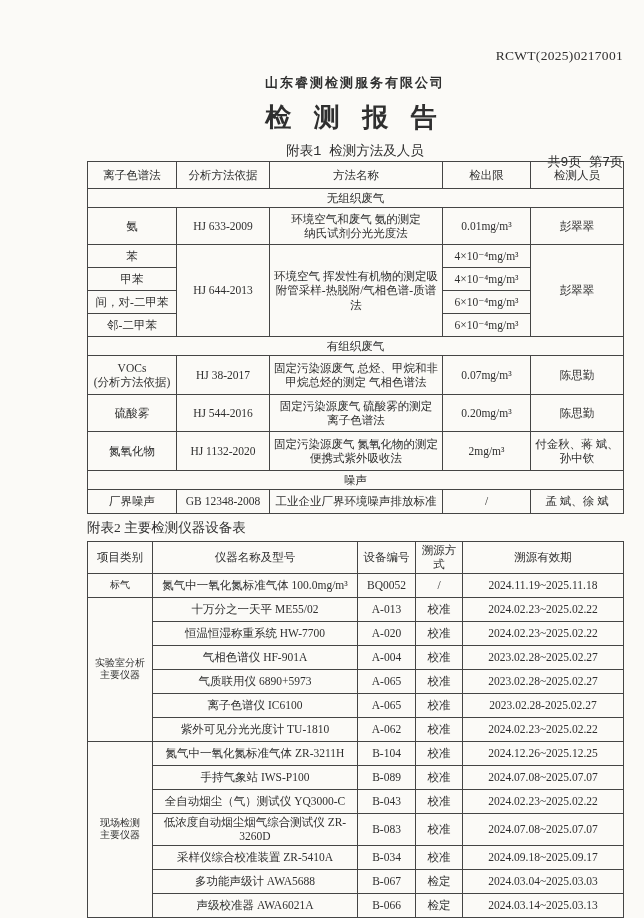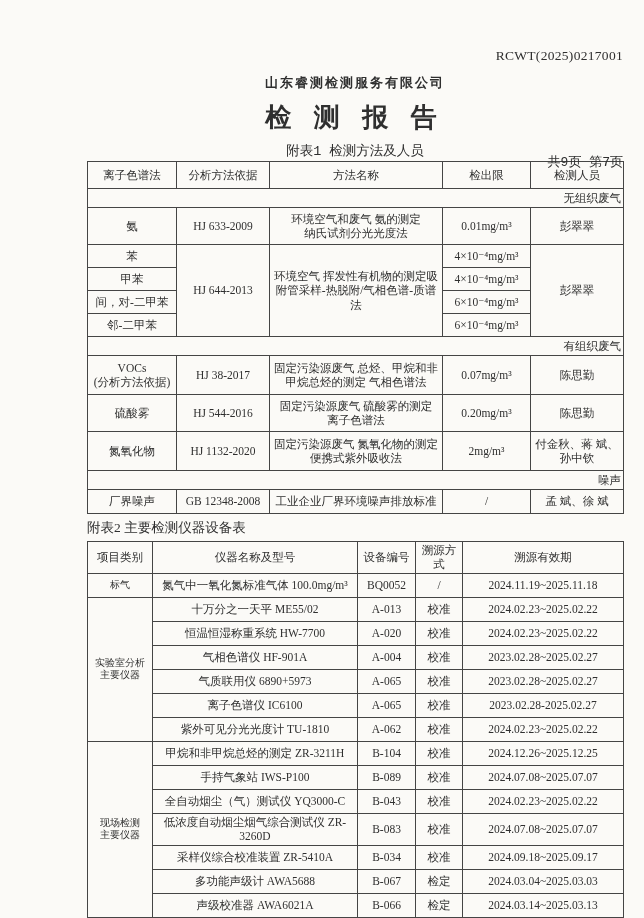--- a/index.html
+++ b/index.html
@@ -21,21 +21,21 @@
   .caption-row .cap{display:block;text-align:center;}
   .caption-row .pageinfo{position:absolute;right:0;top:11px;font-size:13px;}
 
   table{border-collapse:collapse;table-layout:fixed;width:536px;
         font-size:11.5px;line-height:1.25;}
   td{border:1px solid #454545;text-align:center;vertical-align:middle;
      padding:1px 2px;overflow:hidden;}
   .preline{white-space:pre-line;}
 
   .t1 .hrow td{height:24px;}
-  .t1 .srow td{height:16px;text-align:right;}
+  .t1 .srow td{height:16px;}
   .t1 .r-amm td{height:34px;}
   .t1 .r-benz td{height:20px;}
   .t1 .r-vocs td{height:36px;}
   .t1 .r-h2so4 td{height:34px;}
   .t1 .r-nox td{height:36px;}
   .t1 .r-noise td{height:21px;}
 
   .caption2{text-align:left;font-size:13.5px;margin-top:5px;margin-bottom:4px;}
 
   .t2 tr td{height:21px;}
@@ -204,21 +204,21 @@
       </tr>
       <tr>
         <td>紫外可见分光光度计 TU-1810</td>
         <td>A-062</td>
         <td>校准</td>
         <td>2024.02.23~2025.02.22</td>
       </tr>
       <tr>
         <td rowspan="7" class="cat-cell preline">现场检测
 主要仪器</td>
-        <td>甲烷和非甲烷总烃的测定 ZR-3211H</td>
+        <td>氮气中一氧化氮标准气体 ZR-3211H</td>
         <td>B-104</td>
         <td>校准</td>
         <td>2024.12.26~2025.12.25</td>
       </tr>
       <tr>
         <td>手持气象站 IWS-P100</td>
         <td>B-089</td>
         <td>校准</td>
         <td>2024.07.08~2025.07.07</td>
       </tr>

